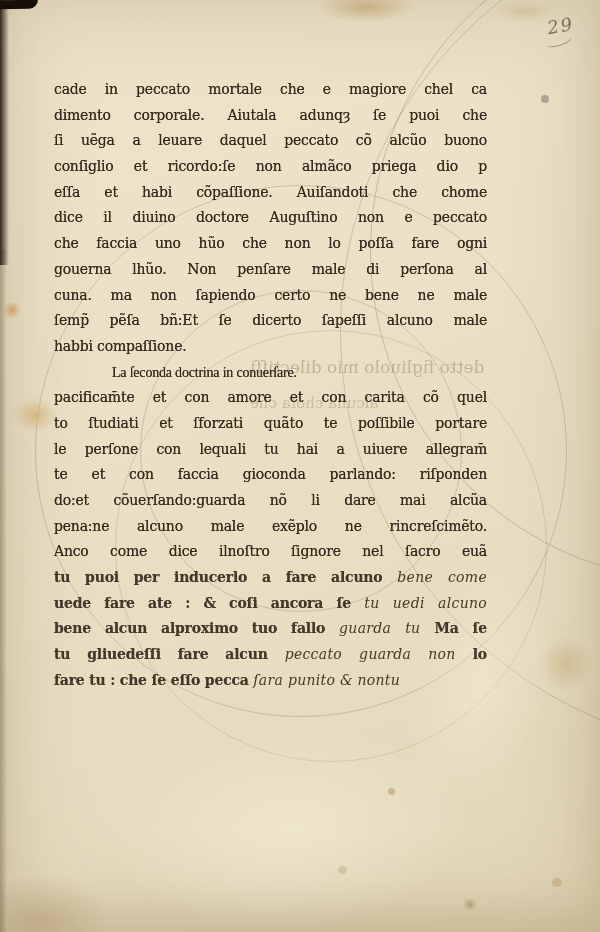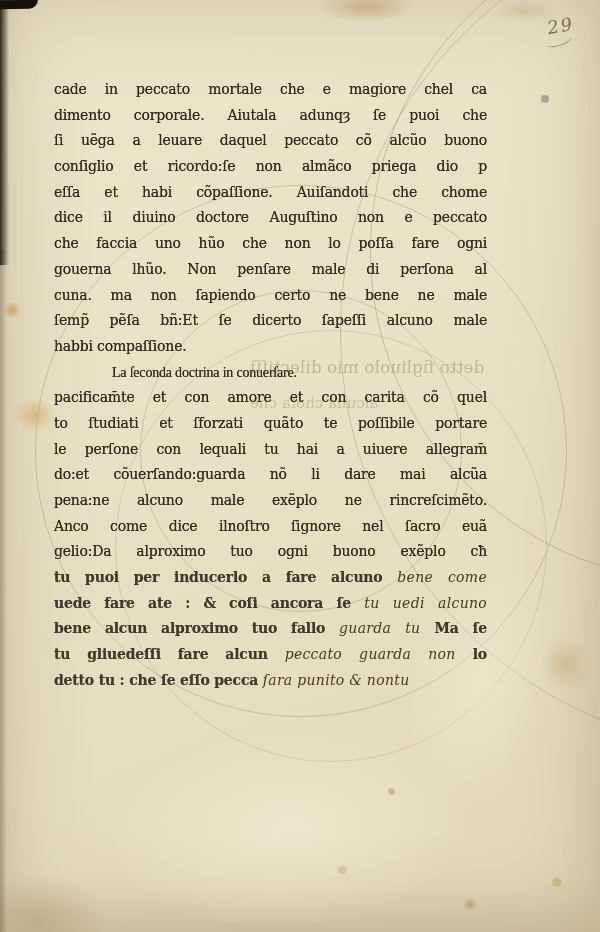--- a/index.html
+++ b/index.html
@@ -121,24 +121,24 @@
       <div class="line j"><span class="print">dice il diuino doctore Auguſtino non e peccato</span></div>
       <div class="line j"><span class="print">che faccia uno hũo che non lo poſſa fare ogni</span></div>
       <div class="line j"><span class="print">gouerna lhũo. Non penſare male di perſona al</span></div>
       <div class="line j"><span class="print">cuna. ma non ſapiendo certo ne bene ne male</span></div>
       <div class="line j"><span class="print">ſemp̃ pẽſa bñ:Et ſe dicerto ſapeſſi alcuno male</span></div>
       <div class="line"><span class="print">habbi compaſſione.</span></div>
       <div class="line" style="margin-left: 58px; font-family: Liberation Serif, serif;"><span class="print">La ſeconda doctrina in conuerſare.</span></div>
       <div class="line j"><span class="print">pacificam̄te et con amore et con carita cõ quel</span></div>
       <div class="line j"><span class="print">to ſtudiati et ſforzati quãto te poſſibile portare</span></div>
       <div class="line j"><span class="print">le perſone con lequali tu hai a uiuere allegram̄</span></div>
+      <div class="line j"><span class="print">te et con faccia gioconda parlando: riſponden</span></div>
       <div class="line j"><span class="print">do:et cõuerſando:guarda nõ li dare mai alcũa</span></div>
       <div class="line j"><span class="print">pena:ne alcuno male exẽplo ne rincreſcimẽto.</span></div>
       <div class="line j"><span class="print">Anco come dice ilnoſtro ſignore nel ſacro euã</span></div>
-      <div class="line j"><span class="print">gelio:Da alproximo tuo ogni buono exẽplo cħ</span></div>
       <div class="line j faded"><span class="print">tu puoi per inducerlo a fare alcuno </span><span class="hand">bene come</span></div>
       <div class="line j faded"><span class="print">uede fare ate : &amp; coſi ancora ſe </span><span class="hand">tu uedi alcuno</span></div>
       <div class="line j faded"><span class="print">bene alcun alproximo tuo fallo </span><span class="hand">guarda tu </span><span class="print">Ma ſe</span></div>
       <div class="line j faded"><span class="print">tu gliuedeſſi fare alcun </span><span class="hand">peccato guarda non </span><span class="print">lo</span></div>
-      <div class="line faded"><span class="print">detto tu : che ſe eſſo pecca </span><span class="hand">ſara punito &amp; nontu</span></div>
+      <div class="line faded"><span class="print">fare tu : che ſe eſſo pecca </span><span class="hand">ſara punito &amp; nontu</span></div>
     </div>
 
 </div>
 
 </body></html>

